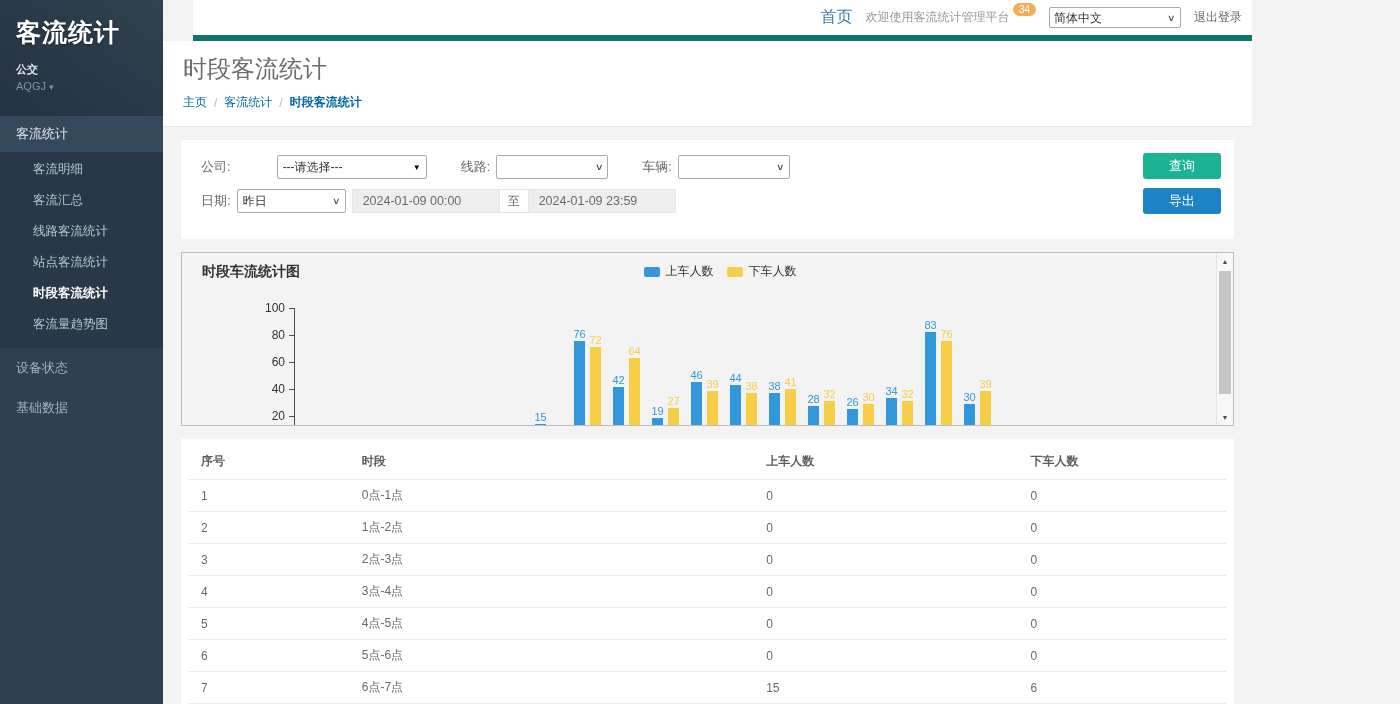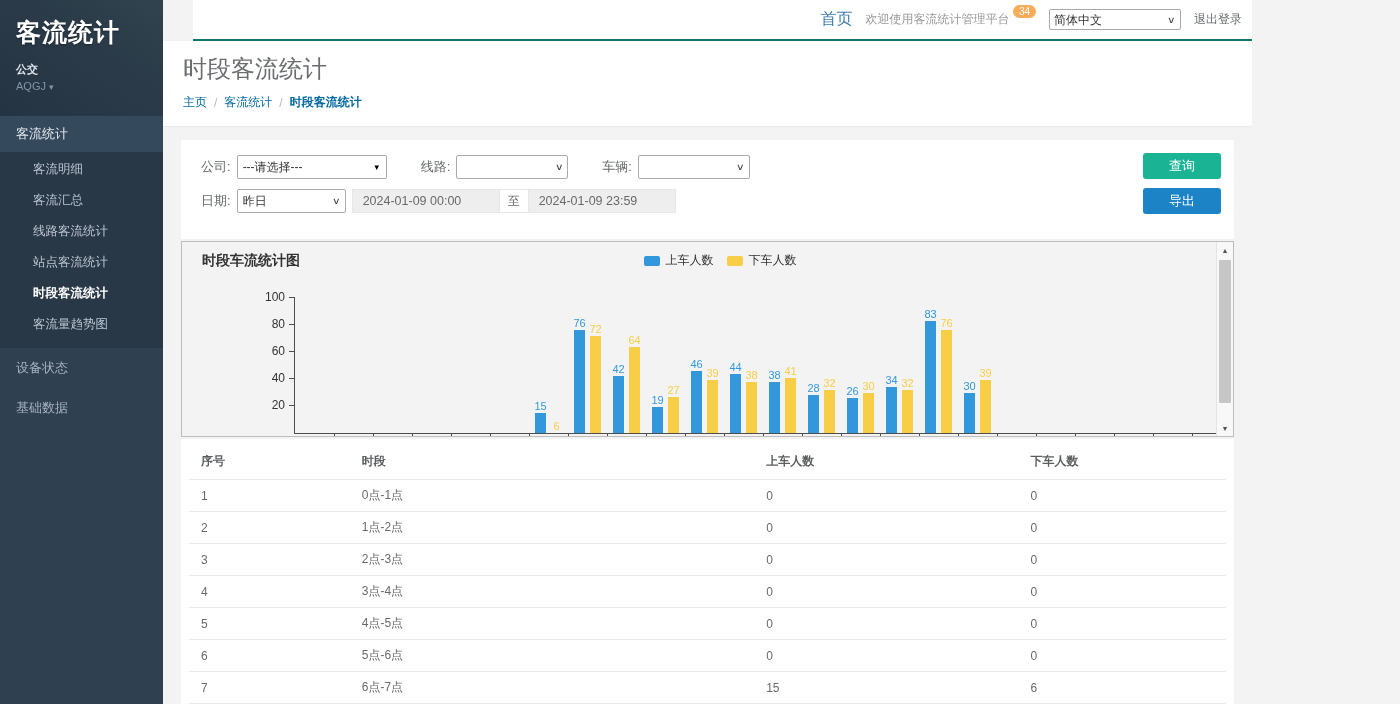--- a/index.html
+++ b/index.html
@@ -19,54 +19,54 @@
   .nav-parent { padding:9px 16px; font-size:13px; color:#a7b1c2; cursor:pointer; }
   .nav-parent.expanded { background:#35495c; color:#e4e9f0; }
   .submenu { background:#293846; padding:2px 0 8px; }
   .submenu-item { padding:7px 16px 7px 33px; font-size:12.5px; color:#bcc6d3; cursor:pointer; }
   .submenu-item.active { color:#ffffff; font-weight:bold; }
   .nav-parent.plain { padding:11px 16px; }
 
   
   .main { flex:1; min-width:0; display:flex; flex-direction:column; height:704px; overflow:hidden; }
 
-  .topbar { height:41px; background:#fff; border-bottom:2px solid #0f766e;
+  .topbar { height:41px; background:#fff; border-bottom:6px solid #0f766e;
     display:flex; align-items:center; justify-content:flex-end; gap:13px; padding:0 10px 0 0; flex-shrink:0;margin-left:30px;}
   .home-link { color:#3a7cab; font-size:16px; text-decoration:none; }
   .welcome { color:#999; font-size:12px; }
   .badge { background:#f8ac59; color:#fff; font-size:10px; border-radius:9px;
     padding:1px 6px; transform:translateY(-8px); display:inline-block; }
   .lang-wrap { position:relative; display:inline-block; }
   .lang-wrap select { appearance:none; -webkit-appearance:none; width:132px; height:21px;
     border:1px solid #a9a9a9; background:#fff; font-size:12px; padding:0 18px 0 4px; border-radius:2px; color:#333;}
   .lang-wrap::after, .sel::after { content:"∨"; position:absolute; right:6px; top:50%;
     transform:translateY(-52%) scaleX(1.3); font-size:9px; color:#444; pointer-events:none; }
   .logout { color:#676a6c; font-size:12px; text-decoration:none; }
 
   .page-heading { background:#fff; padding:12px 20px 15px; border-bottom:1px solid #e7eaec; flex-shrink:0;}
   .page-heading h1 { font-size:24px; font-weight:300; color:#6b6d70; margin-bottom:9px; }
   .breadcrumb { font-size:12px; color:#676a6c; display:flex; gap:7px; align-items:center;}
   .breadcrumb .sep { color:#b9b9b9; }
   .breadcrumb .crumb { color:#0369a1; text-decoration:none; }
   .breadcrumb .crumb.last { font-weight:bold; }
 
-  .content { padding:13px 18px 0; display:flex; flex-direction:column; gap:2px; overflow:hidden; }
+  .content { padding:13px 18px 0; display:flex; flex-direction:column; gap:13px; overflow:hidden; }
 
   
   .panel { background:#fff; }
   .filter-panel { position:relative; padding:15px 20px 16px; }
   .frow { display:flex; align-items:center; margin-bottom:10px; }
   .frow:last-child { margin-bottom:0; }
   .flabel { font-size:13px; color:#676a6c; margin-right:6px; }
   .fgroup { display:flex; align-items:center; margin-right:34px; }
   .sel { position:relative; display:inline-block; }
   .sel select { appearance:none; -webkit-appearance:none; height:24px; border:1px solid #ababab;
     background:#fff; font-size:12px; padding:0 20px 0 5px; color:#333; border-radius:2px; width:112px;}
   .sel.classic::after { content:"▼"; font-size:8px; transform:translateY(-50%); color:#000; }
-  .sel.w150 select { width:150px; }
+  .sel.w150 select { width:150px;margin-left:40px; }
   .sel.w145 select { width:145px; }
   .sel.w109 select { width:109px; }
   .dinput { height:24px; width:148px; background:#eeeeee; border:1px solid #e5e6e7;
     font-size:12.5px; color:#676a6c; padding:0 10px; }
   .addon { height:24px; border:1px solid #e5e6e7; background:#fff; font-size:12px;
     color:#676a6c; display:flex; align-items:center; padding:0 8px; margin:0 -1px; }
   .btn-col { position:absolute; right:13px; top:13px; display:flex; flex-direction:column; gap:9px; }
   .btn { width:78px; height:26px; border:none; border-radius:3px; color:#fff; font-size:13px;
     cursor:pointer; font-family:inherit; }
   .btn.query { background:#1ab394; }

